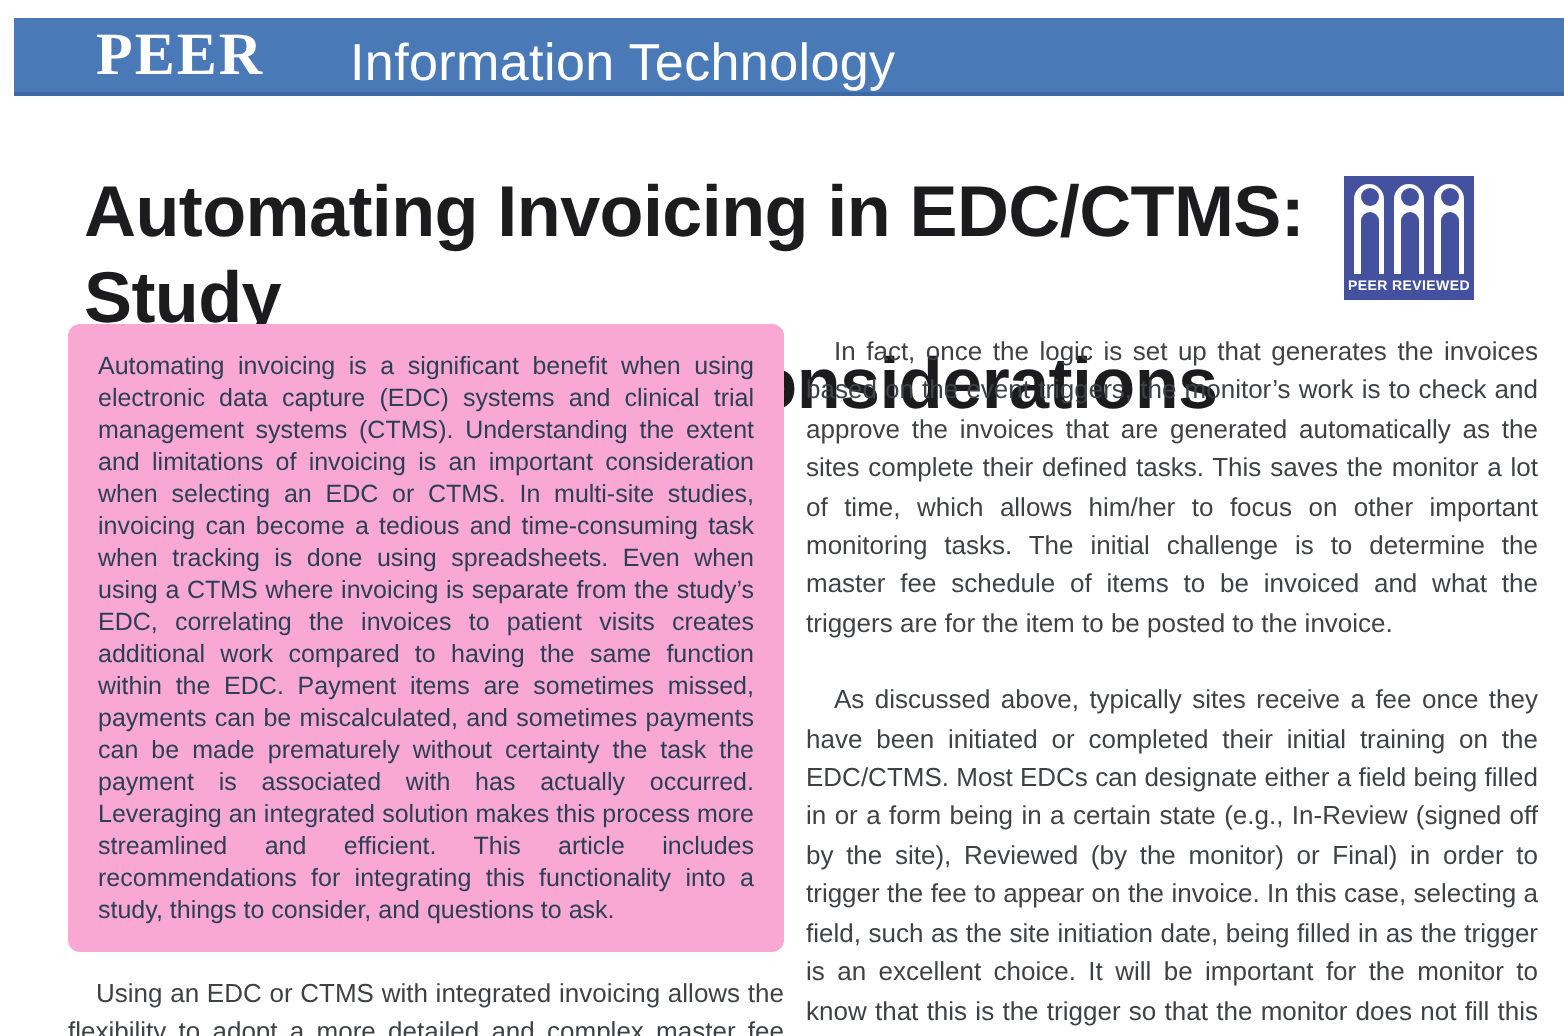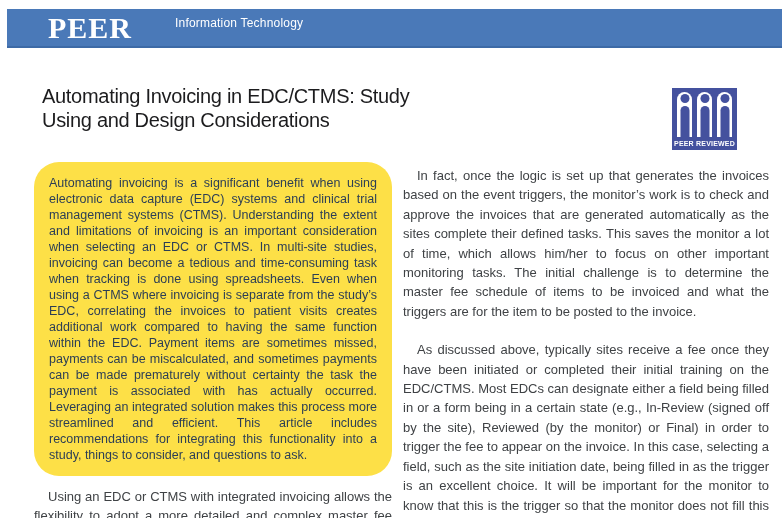--- a/index.html
+++ b/index.html
@@ -31,34 +31,34 @@
     font-family: "Liberation Serif", "DejaVu Serif", serif;
     font-weight: 700;
     font-size: 30px;
     letter-spacing: 1px;
   }
   .section-title {
     position: absolute;
     left: 168px;
     top: 7px;
     color: #ffffff;
-    font-size: 12px;
+    font-size: 26px;
     font-weight: 400;
     letter-spacing: 0.2px;
   }
 
   
   .article-title {
     position: absolute;
     left: 42px;
     top: 84px;
     width: 620px;
     color: #1c1c1e;
-    font-size: 20px;
-    font-weight: 400;
+    font-size: 36px;
+    font-weight: 700;
     line-height: 1.2;
     letter-spacing: -0.3px;
   }
 
   
   .peer-badge {
     position: absolute;
     left: 672px;
     top: 88px;
     width: 65px;
@@ -111,22 +111,22 @@
   }
 
   
   .abstract-box {
     position: absolute;
     left: 34px;
     top: 162px;
     width: 358px;
     height: 314px;
     box-sizing: border-box;
-    background: #fde047;
-    border-radius: 25px;
+    background: #f9a8d4;
+    border-radius: 6px;
     padding: 13px 15px;
     overflow: hidden;
   }
   .abstract-box .abstract-text {
     color: #2c3e55;
     font-size: 12.5px;
     line-height: 16px;
     text-align: justify;
     font-weight: 500;
   }

